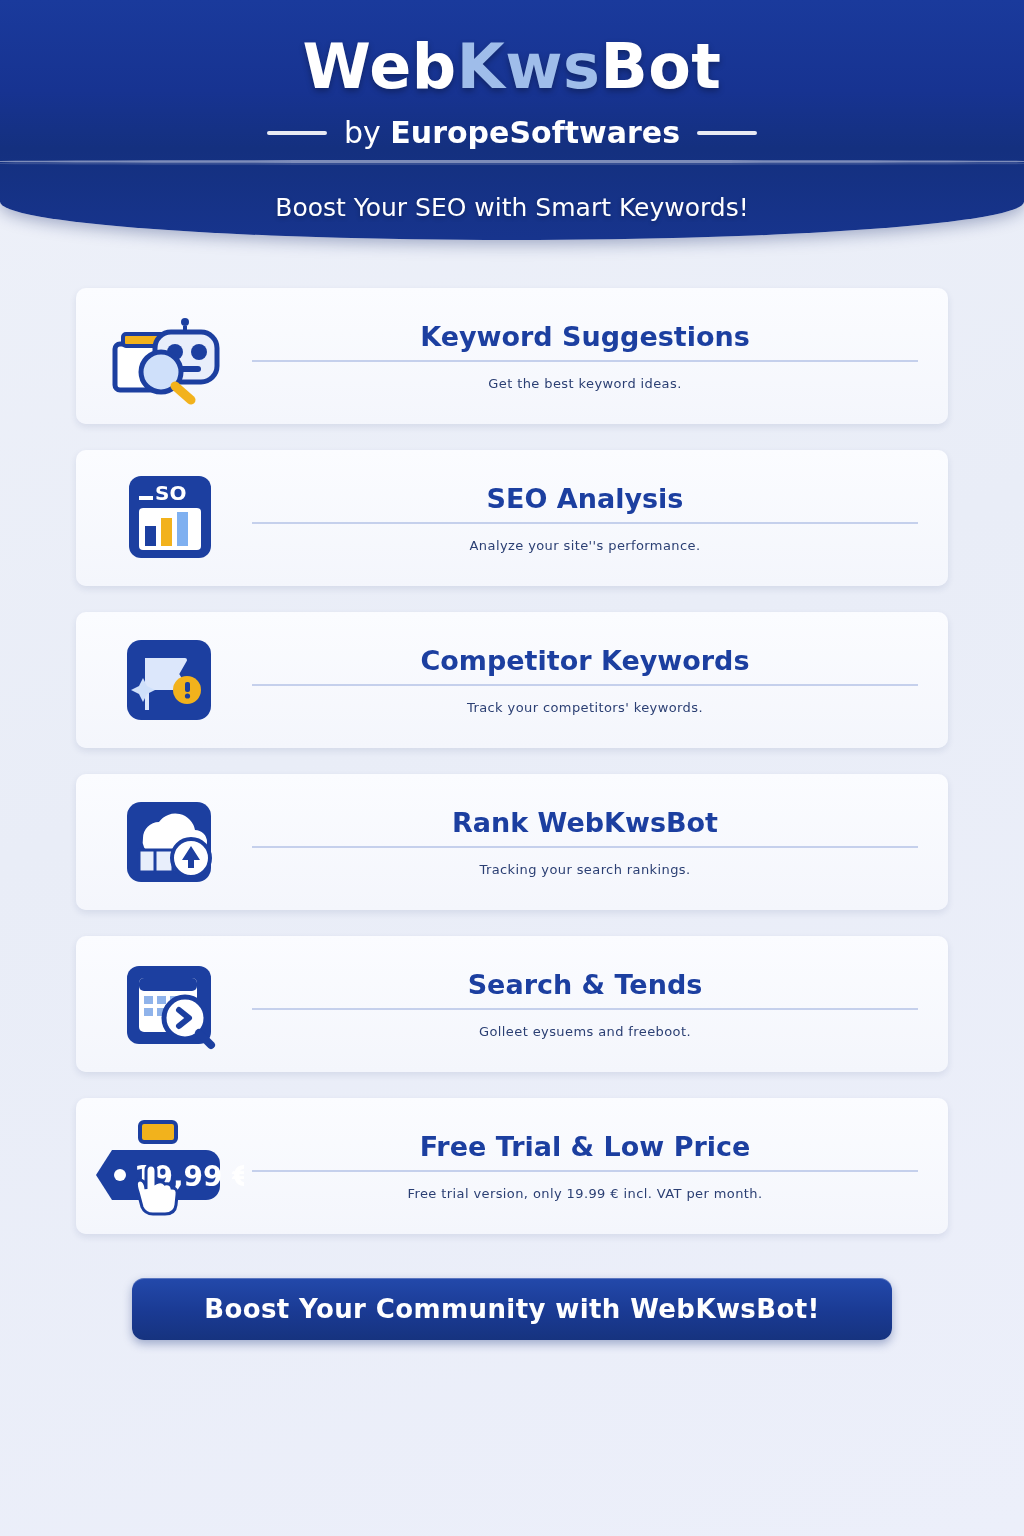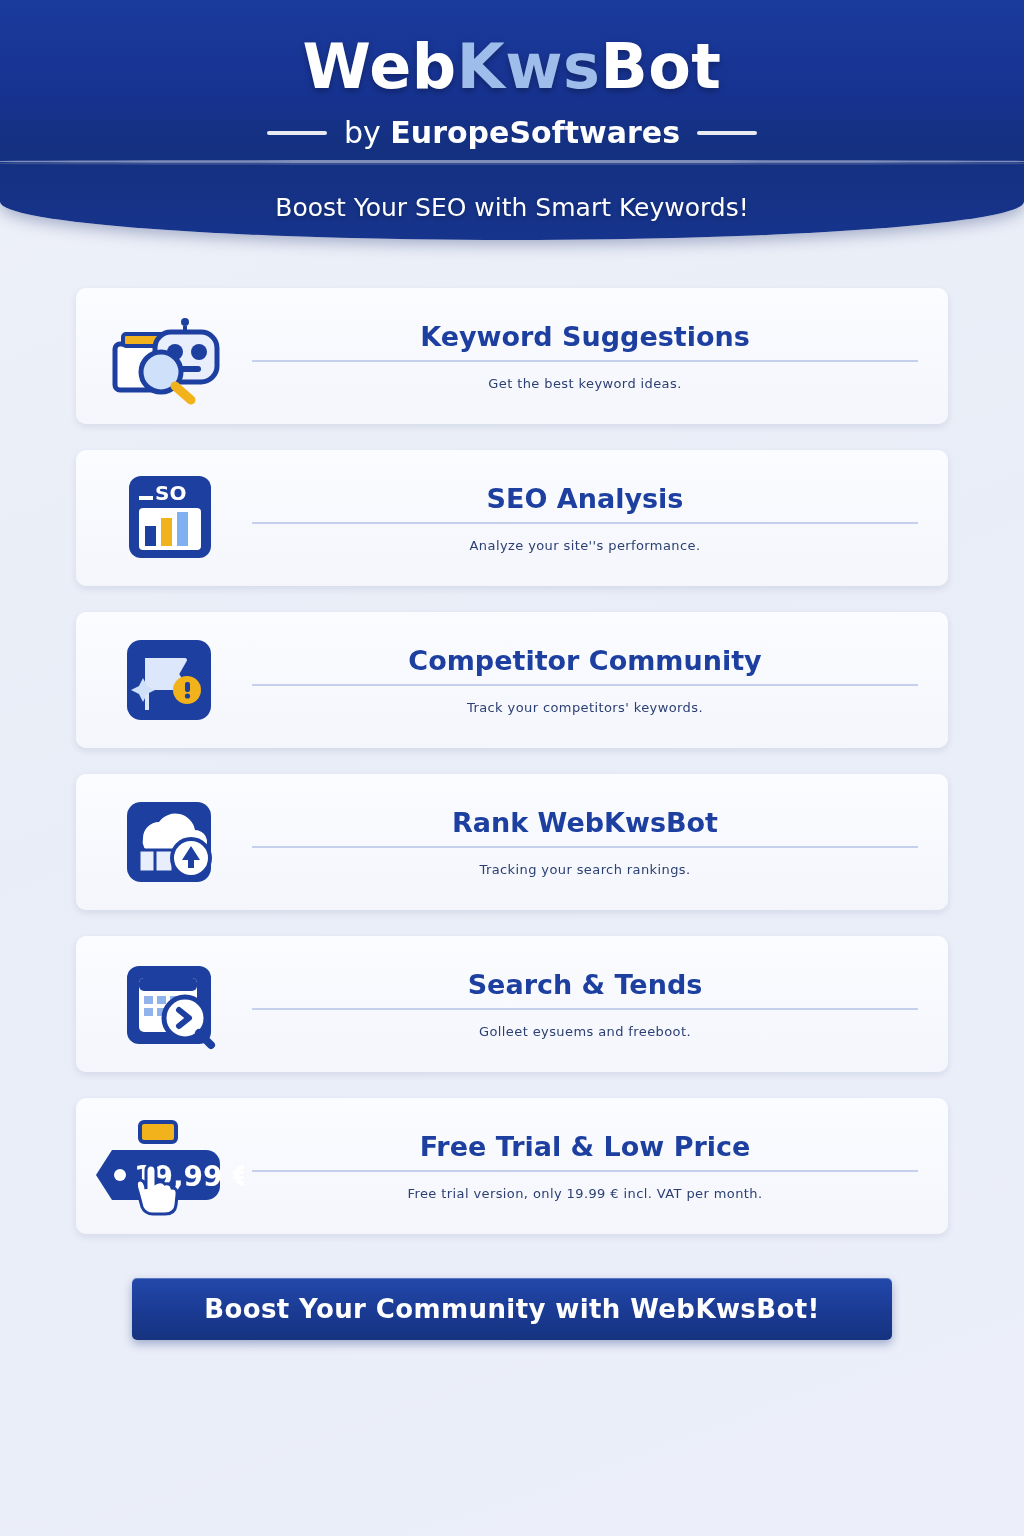--- a/index.html
+++ b/index.html
@@ -138,21 +138,21 @@
   
   .cta-wrap {
     margin-top: 44px;
     display: flex;
     justify-content: center;
   }
   .cta {
     width: 760px;
     height: 62px;
     border: none;
-    border-radius: 5px;
+    border-radius: 12px;
     background: linear-gradient(180deg, #2349ab 0%, #1a3a93 55%, #16337f 100%);
     color: #ffffff;
     font-family: "DejaVu Sans", sans-serif;
     font-size: 26px;
     font-weight: bold;
     letter-spacing: 0.4px;
     box-shadow: 0 4px 10px rgba(20,45,120,0.35), inset 0 1px 0 rgba(255,255,255,0.25);
     cursor: pointer;
   }
 </style>
@@ -222,21 +222,21 @@
       <svg width="140" height="112" viewBox="0 0 140 112">
         <rect x="28" y="16" width="84" height="80" rx="14" fill="#1c3fa0"></rect>
         <path d="M48 34 L48 86 M48 36 H86 L78 50 L86 64 H48" fill="#dce7fb" stroke="#dce7fb" stroke-width="4" stroke-linejoin="round"></path>
         <circle cx="88" cy="66" r="14" fill="#f2b21c"></circle>
         <rect x="86" y="58" width="5" height="10" rx="2" fill="#1c3fa0"></rect>
         <circle cx="88.5" cy="72" r="2.6" fill="#1c3fa0"></circle>
         <path d="M40 62 l4 -8 l4 8 l8 4 l-8 4 l-4 8 l-4 -8 l-8 -4 z" fill="#cfe0fa"></path>
       </svg>
     </div>
     <div class="card-body">
-      <div class="card-title">Competitor Community</div>
+      <div class="card-title">Competitor Keywords</div>
       <div class="card-desc">Track your competitors' keywords.</div>
     </div>
   </div>
 
   <div class="card">
     <div class="card-icon">
       <svg width="140" height="112" viewBox="0 0 140 112">
         <rect x="28" y="16" width="84" height="80" rx="14" fill="#1c3fa0"></rect>
         <path d="M44 52 a16 16 0 0 1 16 -16 a20 20 0 0 1 36 8 a12 12 0 0 1 0 24 H52 a14 14 0 0 1 -8 -16 z" fill="#ffffff"></path>
         <rect x="40" y="64" width="50" height="22" fill="#e8eefb" stroke="#1c3fa0" stroke-width="3"></rect>

